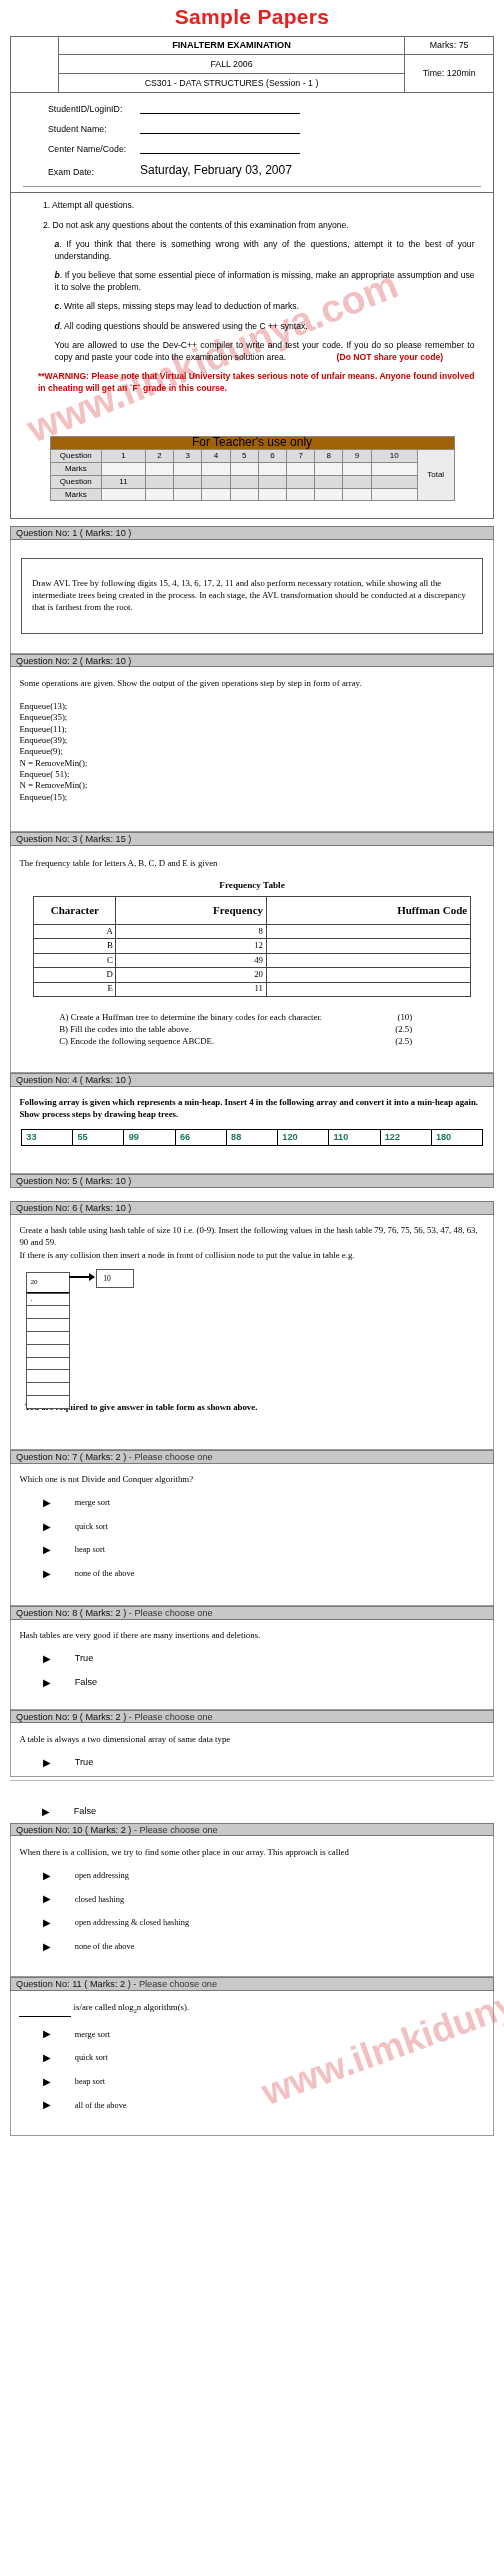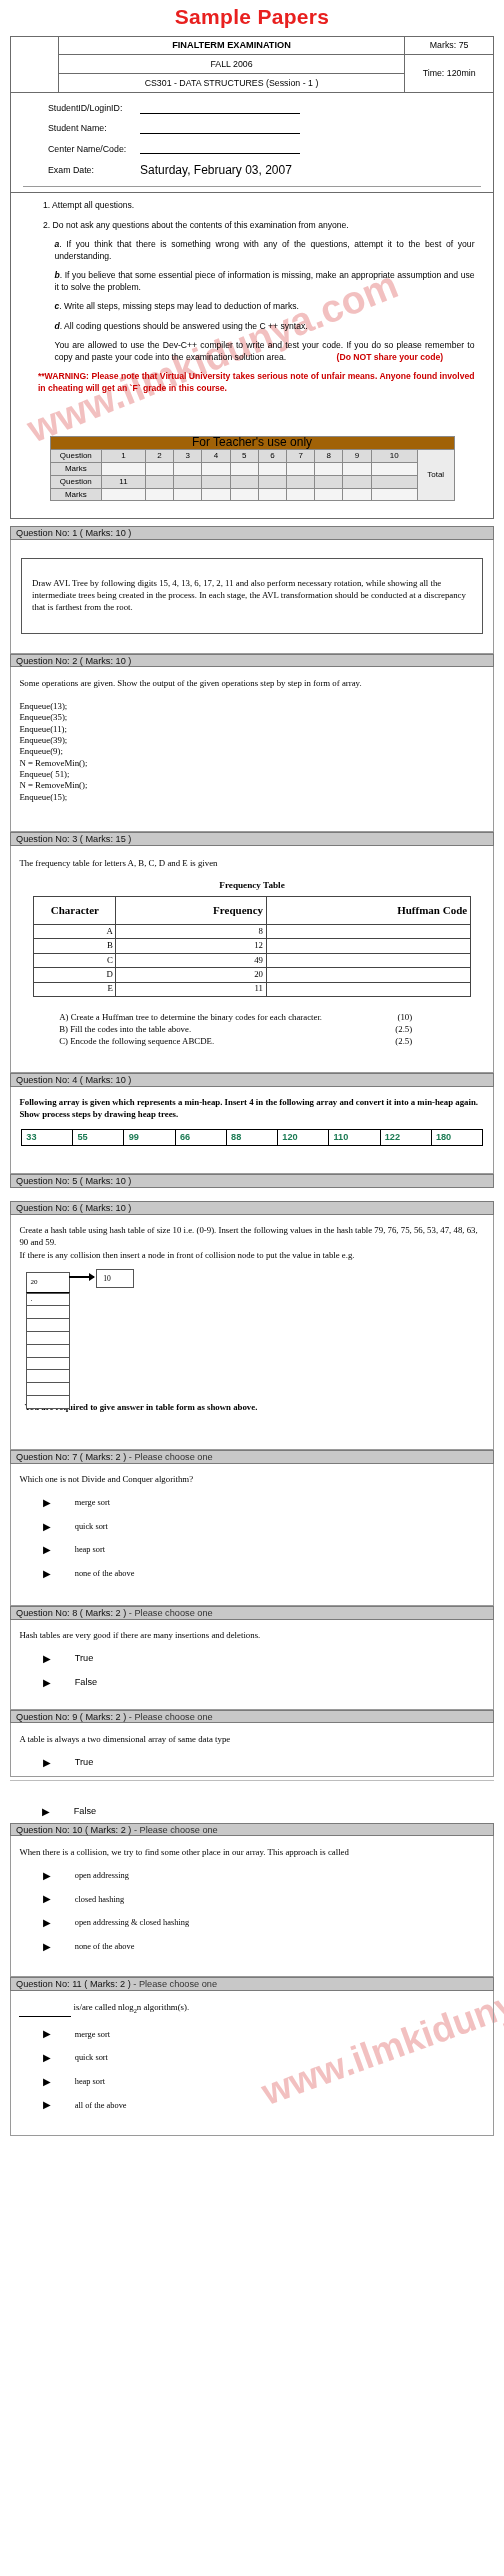--- a/index.html
+++ b/index.html
@@ -20,21 +20,21 @@
   .hdr-wrap{margin:0 10px;}
   table.hdr{border-collapse:collapse;width:100%;border:0.8px solid #6b6b6b;padding-left:39px;}
   table.hdr td{border:0.8px solid #6b6b6b;font-size:8.8px;padding:1.7px 3.4px;vertical-align:middle;}
   .hdr .blank{width:40px;}
   .hdr .mid{text-align:center;line-height:14.3px;}
   .hdr .mid b{font-size:9.2px;}
   .hdr .right{width:81px;text-align:center;line-height:14.3px;}
 
   
   .infobox{margin:0 10px;border:0.8px solid #6b6b6b;border-top:none;padding:10px 0 5px 0;}
-  .inforow{display:flex;font-size:8.8px;margin:0 0 9.2px 37px;align-items:center;}
+  .inforow{display:flex;font-size:8.8px;margin:0 0 9.2px 37px;align-items:flex-end;}
   .inforow .lbl{width:92px;}
   .inforow .line{width:160px;border-bottom:1.3px solid #000;height:10px;}
   .inforow .val{font-size:12px;}
   .hr-sep{border-top:0.8px solid #9a9a9a;margin:6.7px 11.8px 0 11.8px;}
 
   
   .instr{margin:0 10px;border:0.8px solid #6b6b6b;border-top:none;padding:6.7px 18.5px 8.4px 18.5px;
          font-size:8.6px;line-height:11.8px;position:relative;z-index:6;}
   .instr p{margin:0 0 7.6px 0;text-align:justify;}
   .i-num{padding-left:13.5px;}

